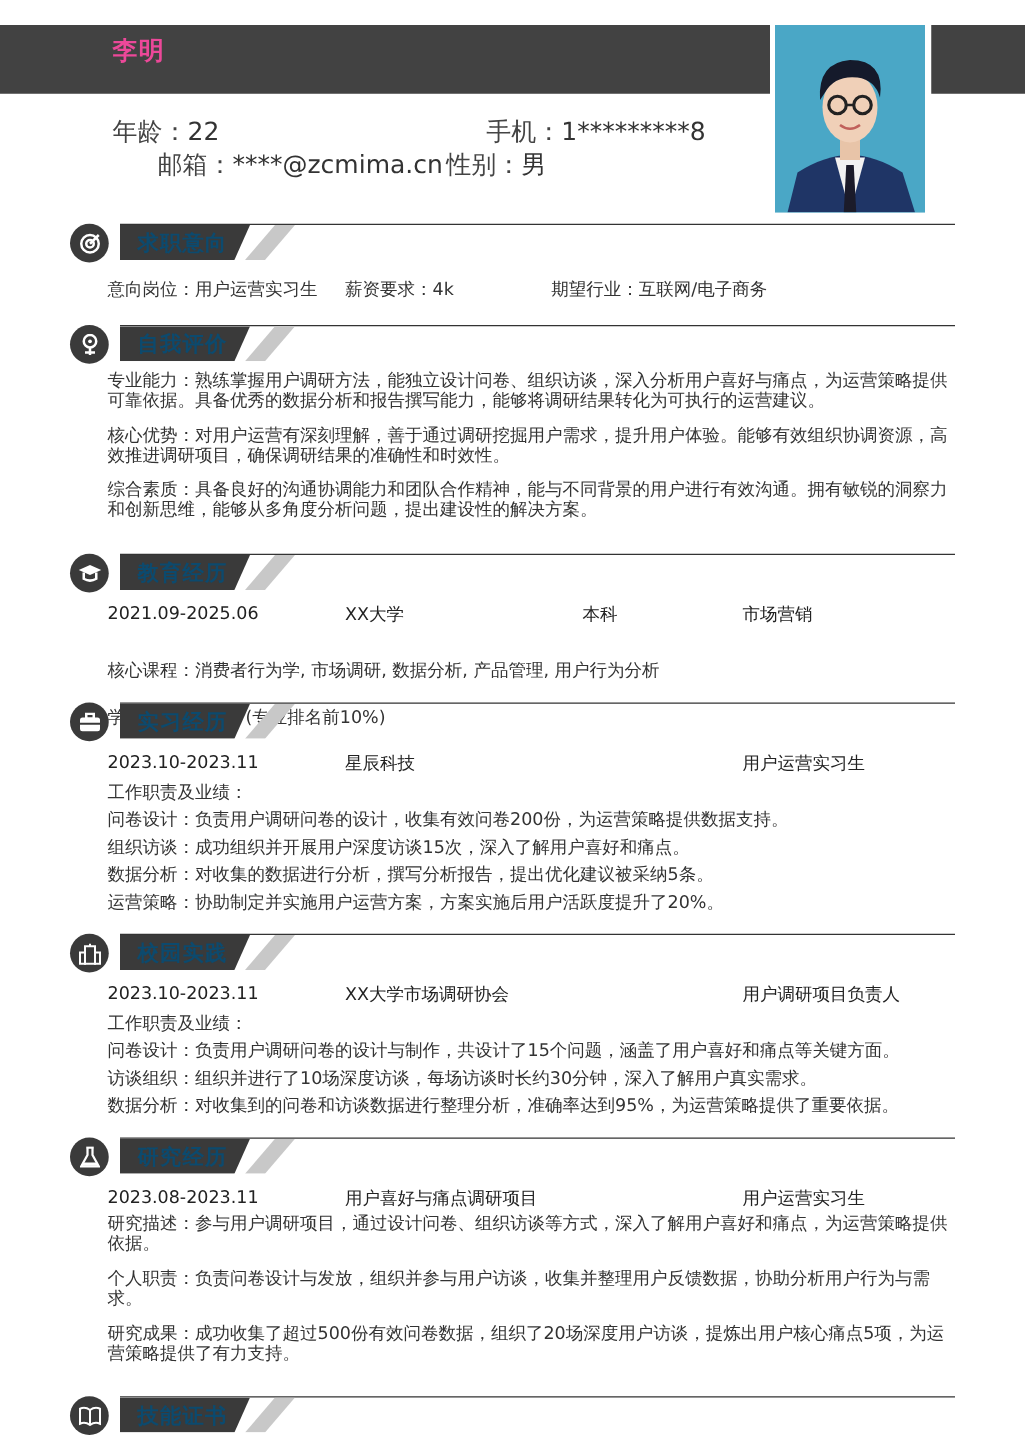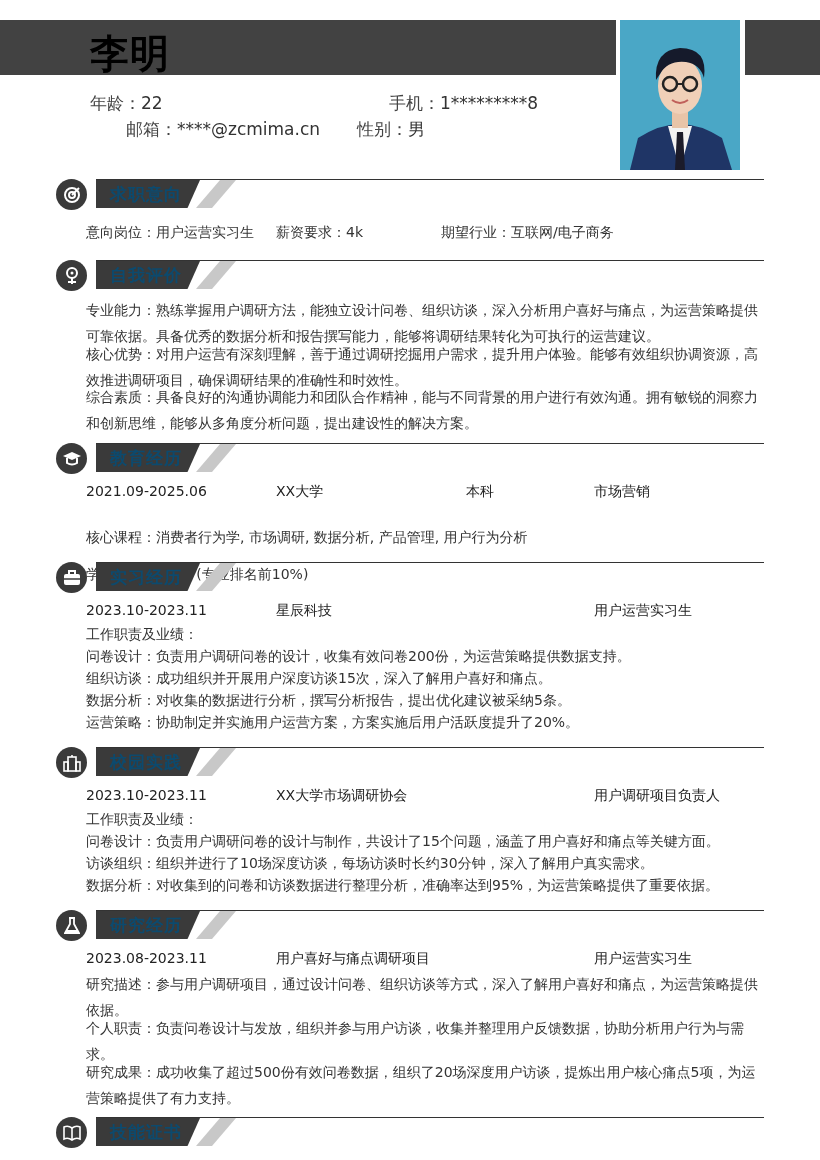--- a/index.html
+++ b/index.html
@@ -1,32 +1,32 @@
 <!DOCTYPE html>
 <html><head>
 <meta charset="utf-8">
 <style>
   html, body { margin:0; padding:0; background:#ffffff; }
   body { width:820px; height:1160px; overflow:hidden; position:relative;
          font-family:"DejaVu Sans","Liberation Sans",sans-serif; color:#333; }
   .topbar { position:absolute; left:0; top:20px; width:616px; height:55px; background:#424242; }
   .topbar-right { position:absolute; left:745px; top:20px; width:75px; height:55px; background:#424242; }
-  .name { position:absolute; left:90px; top:27px; font-size:39px; font-weight:bold; color:#000000; letter-spacing:1px; }
+  .name { position:absolute; left:90px; top:27px; font-size:20px; font-weight:bold; color:#ec4899; letter-spacing:1px; }
   .photo { position:absolute; left:620px; top:20px; width:120px; height:150px; background:#4aa7c6; overflow:hidden; }
-  .info { position:absolute; font-size:17px; color:#333; }
+  .info { position:absolute; font-size:20px; color:#333; }
   .info .lbl { color:#444; }
   .section { position:absolute; left:56px; width:708px; }
   .sec-line { position:absolute; left:40px; top:0; width:668px; height:1px; background:#333; }
   .sec-icon { position:absolute; left:0; top:0; width:31px; height:31px; border-radius:50%; background:#3a3a3a; display:flex; align-items:center; justify-content:center; }
   .sec-title-box { position:absolute; left:40px; top:1px; height:28px; width:104px; background:#3a3a3a; clip-path:polygon(0 0,100% 0,88% 100%,0 100%); }
   .sec-slash { position:absolute; left:140px; top:1px; width:40px; height:28px; background:#c8c8c8; clip-path:polygon(60% 0,100% 0,40% 100%,0 100%); }
   .sec-title { position:absolute; left:54px; top:4px; color:#0c4a6e; font-size:17px; font-weight:bold; letter-spacing:1px; }
   .row { position:absolute; left:86px; font-size:14px; color:#333; line-height:22px; }
   .bold-row { position:absolute; font-size:14px; font-weight:normal; color:#222; }
-  .para { position:absolute; left:86px; width:680px; font-size:14px; color:#333; line-height:26px; }
+  .para { position:absolute; left:86px; width:680px; font-size:14px; color:#333; line-height:16px; }
 </style>
 </head>
 <body>
 
 <div class="topbar"></div>
 <div class="topbar-right"></div>
 <div class="name">李明</div>
 
 <div class="photo">
   <svg width="120" height="150" viewBox="0 0 120 150">

